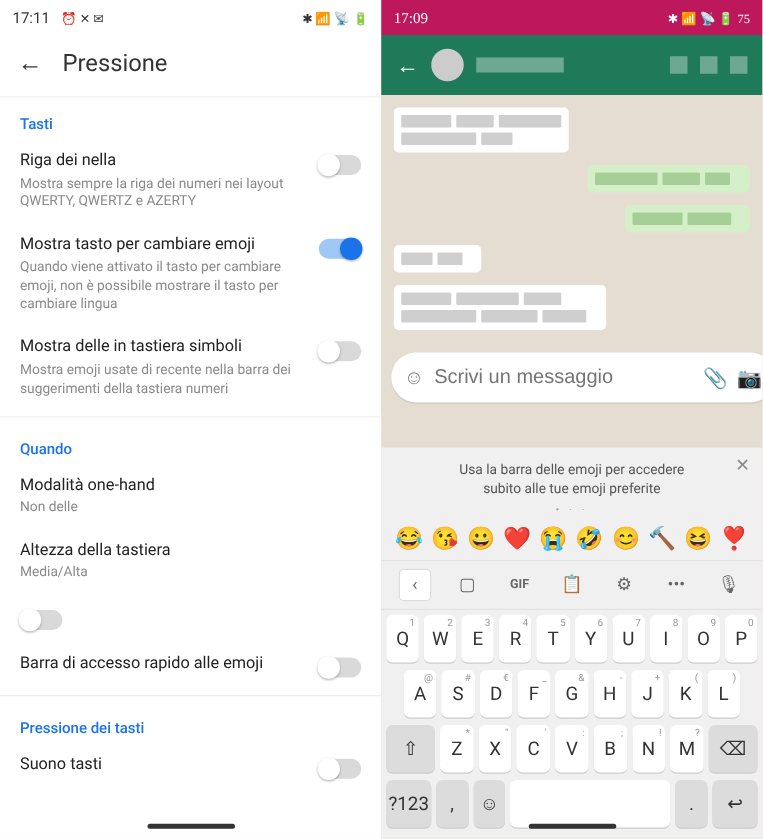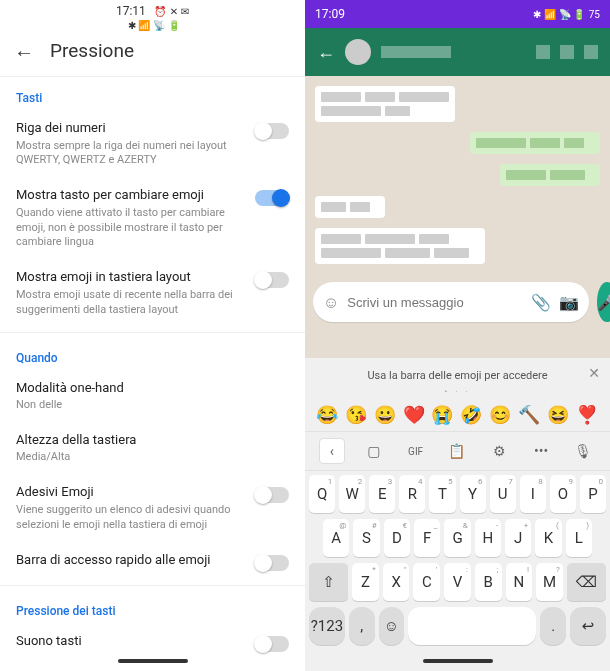--- a/index.html
+++ b/index.html
@@ -12,22 +12,22 @@
     font-size: 13px;
     color: #212121;
   }
   .wrap { display: flex; width: 610px; height: 671px; }
   .pane { position: relative; height: 671px; }
   .left { width: 305px; background: #fff; }
   .right { width: 305px; background: #e5ddd2; }
 
   
   .status { display:flex; justify-content:space-between; align-items:center; padding: 4px 10px; height:28px; font-size:12px;}
-  .left .status { color:#333;flex-direction:column; }
-  .right .status { color:#fff; background:#6d28d9; }
+  .left .status { color:#333; }
+  .right .status { color:#fff; background:#be185d;font-family:Liberation Serif, serif; }
   .status .icons span { margin-left:4px; font-size:12px; }
 
   
   .hdr { display:flex; align-items:center; padding: 10px 14px 14px; border-bottom:1px solid #eee;}
   .hdr .back { font-size:20px; color:#333; margin-right:16px;}
   .hdr .title { font-size:19px; font-weight:400; color:#333;}
 
   
   .sect { color:#1a73e8; font-size:12px; font-weight:500; padding: 14px 16px 6px;}
 
@@ -68,41 +68,41 @@
   .bub.in { background:#fff; }
   .bub.out { background:#d5f0c8; margin-left:auto;}
   .pxrow { display:flex; gap:4px; padding:6px; flex-wrap:wrap;}
   .pxrow span { display:inline-block; background:#cfcfcf; height:10px; border-radius:1px;}
   .bub.out .pxrow span { background:#a6cf97; }
 
   
   .msgbar { position:absolute; bottom:0; left:0; right:0; padding:8px; display:flex; gap:8px; align-items:center;}
   .msgin { flex:1; background:#fff; border-radius:22px; height:40px; display:flex; align-items:center; padding:0 10px; gap:8px; box-shadow:0 1px 1px rgba(0,0,0,0.1);}
   .msgin .ico { color:#888; font-size:16px;}
-  .msgin input { border:none; outline:none; flex:1; font-size:13px; color:#555; background:transparent;}
+  .msgin input { border:none; outline:none; flex:1; font-size:16px; color:#555; background:transparent;}
   .micbtn { width:40px; height:40px; border-radius:50%; background:#1aa884; color:#fff; display:flex; align-items:center; justify-content:center; font-size:16px;}
 
   
   .kbwrap { position:absolute; top: 358px; left:0; right:0; bottom:0; background:#f0f0f0; }
   .tip { position:relative; text-align:center; padding:10px 20px 4px; font-size:11px; color:#555; line-height:1.4;}
   .tip .x { position:absolute; right:10px; top:6px; color:#888; font-size:14px;}
   .dots { text-align:center; font-size:8px; color:#999; letter-spacing:3px; padding-bottom:4px;}
   .emojirow { display:flex; justify-content:space-around; align-items:center; padding:4px 8px 6px; font-size:18px;}
   .toolrow { display:flex; justify-content:space-around; align-items:center; padding:6px 6px; border-top:1px solid #e2e2e2; border-bottom:1px solid #e2e2e2;}
   .toolrow .tool { width:26px; height:26px; display:flex; align-items:center; justify-content:center; color:#666; font-size:14px; border-radius:4px;}
   .toolrow .tool.chev { background:#fff; border:1px solid #ddd;}
   .kb { padding:4px 4px 6px;}
   .krow { display:flex; justify-content:center; gap:4px; margin-bottom:6px;}
   .key { background:#fff; border-radius:5px; height:38px; flex:1; display:flex; align-items:center; justify-content:center; font-size:15px; color:#333; box-shadow:0 1px 0 rgba(0,0,0,0.15); position:relative; max-width:27px;}
   .key .sup { position:absolute; top:2px; right:3px; font-size:8px; color:#999;}
   .krow.r2 { padding: 0 14px;}
   .key.fn { background:#dcdcdc; }
   .key.space { flex:5; max-width:none;}
   .krow.r4 .key.shift, .krow.r4 .key.bksp { flex:1.3; max-width:none; background:#dcdcdc;}
-  .krow.r5 .key { max-width:none;border-radius:12px;}
+  .krow.r5 .key { max-width:none;}
   .right .navline { background:#333; }
 </style>
 </head>
 <body>
 
 <div class="wrap">
 
   <div class="pane left">
     <div class="status">
       <div><span>17:11</span>
@@ -113,42 +113,42 @@
     <div class="hdr">
       <span class="back">←</span>
       <span class="title">Pressione</span>
     </div>
 
     <div class="leftscroll">
       <div class="sect">Tasti</div>
 
       <div class="row">
         <div class="rowtxt">
-          <div class="rtitle">Riga dei numeri</div>
+          <div class="rtitle">Riga dei nella</div>
           <div class="rsub">Mostra sempre la riga dei numeri nei layout QWERTY, QWERTZ e AZERTY</div>
         </div>
         <div class="tgl">
             <div class="knob"></div>
           </div>
       </div>
 
       <div class="row">
         <div class="rowtxt">
           <div class="rtitle">Mostra tasto per cambiare emoji</div>
           <div class="rsub">Quando viene attivato il tasto per cambiare emoji, non è possibile mostrare il tasto per cambiare lingua</div>
         </div>
         <div class="tgl on">
             <div class="knob"></div>
           </div>
       </div>
 
       <div class="row">
         <div class="rowtxt">
-          <div class="rtitle">Mostra emoji in tastiera layout</div>
-          <div class="rsub">Mostra emoji usate di recente nella barra dei suggerimenti della tastiera layout</div>
+          <div class="rtitle">Mostra delle in tastiera simboli</div>
+          <div class="rsub">Mostra emoji usate di recente nella barra dei suggerimenti della tastiera numeri</div>
         </div>
         <div class="tgl">
             <div class="knob"></div>
           </div>
       </div>
 
       <div class="hr"></div>
       <div class="sect">Quando</div>
 
       <div class="row">
@@ -159,24 +159,20 @@
       </div>
 
       <div class="row">
         <div class="rowtxt">
           <div class="rtitle">Altezza della tastiera</div>
           <div class="rsub">Media/Alta</div>
         </div>
       </div>
 
       <div class="row">
-        <div class="rowtxt">
-          <div class="rtitle">Adesivi Emoji</div>
-          <div class="rsub">Viene suggerito un elenco di adesivi quando selezioni le emoji nella tastiera di emoji</div>
-        </div>
         <div class="tgl">
             <div class="knob"></div>
           </div>
       </div>
 
       <div class="row">
         <div class="rowtxt">
           <div class="rtitle">Barra di accesso rapido alle emoji</div>
         </div>
         <div class="tgl">
@@ -262,41 +258,42 @@
           <span class="ico">📎</span>
           <span class="ico">📷</span>
         </div>
         <div class="micbtn">🎤</div>
       </div>
     </div>
 
     <div class="kbwrap">
       <div class="tip">
         <span>Usa la barra delle emoji per accedere</span><br>
+        <span>subito alle tue emoji preferite</span>
         <span class="x">✕</span>
       </div>
       <div class="dots">• · ·</div>
 
       <div class="emojirow">
         <span>😂</span>
         <span>😘</span>
         <span>😀</span>
         <span>❤️</span>
         <span>😭</span>
         <span>🤣</span>
         <span>😊</span>
         <span>🔨</span>
         <span>😆</span>
         <span>❣️</span>
       </div>
 
       <div class="toolrow">
         <div class="tool chev">‹</div>
         <div class="tool">▢</div>
-        <div class="tool" style="font-size:10px;font-weight:400">GIF</div>
+        <div class="tool" style="font-size:10px;font-weight:700">GIF</div>
         <div class="tool">📋</div>
         <div class="tool">⚙</div>
         <div class="tool">•••</div>
         <div class="tool">🎙</div>
       </div>
 
       <div class="kb">
         <div class="krow" id="kr1">
             <div class="key">Q<span class="sup">1</span></div>
             <div class="key">W<span class="sup">2</span></div>

